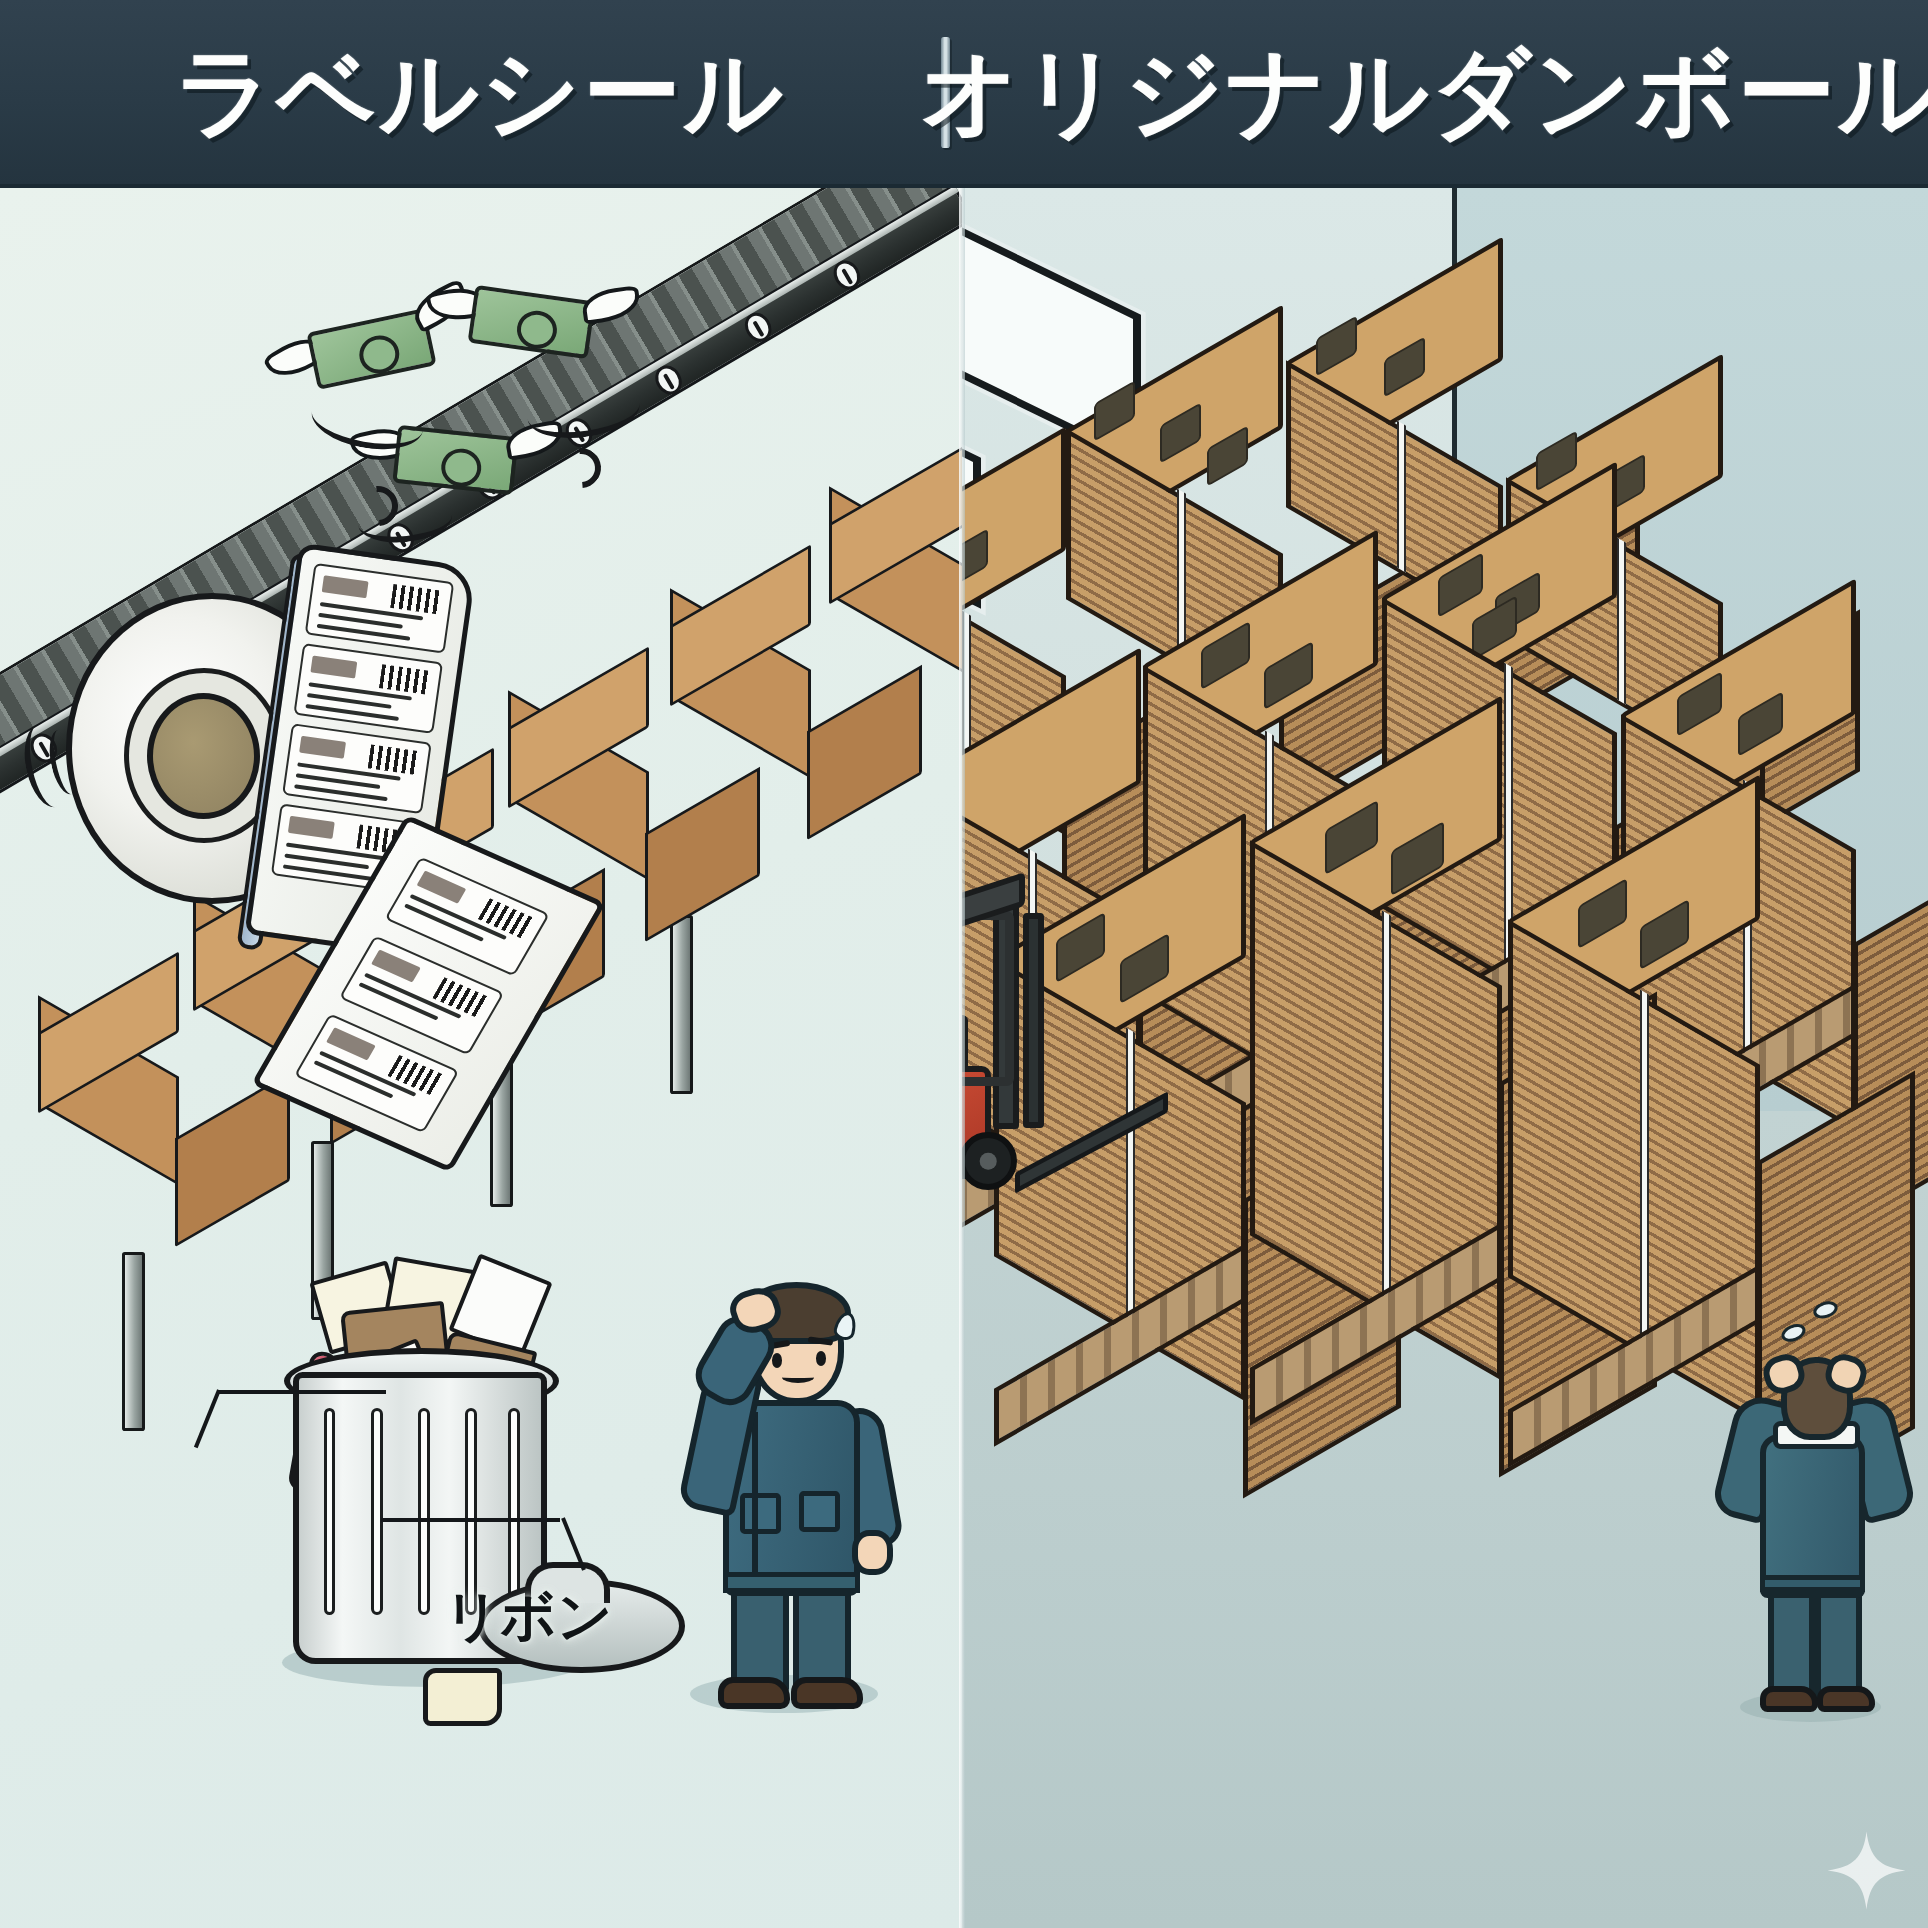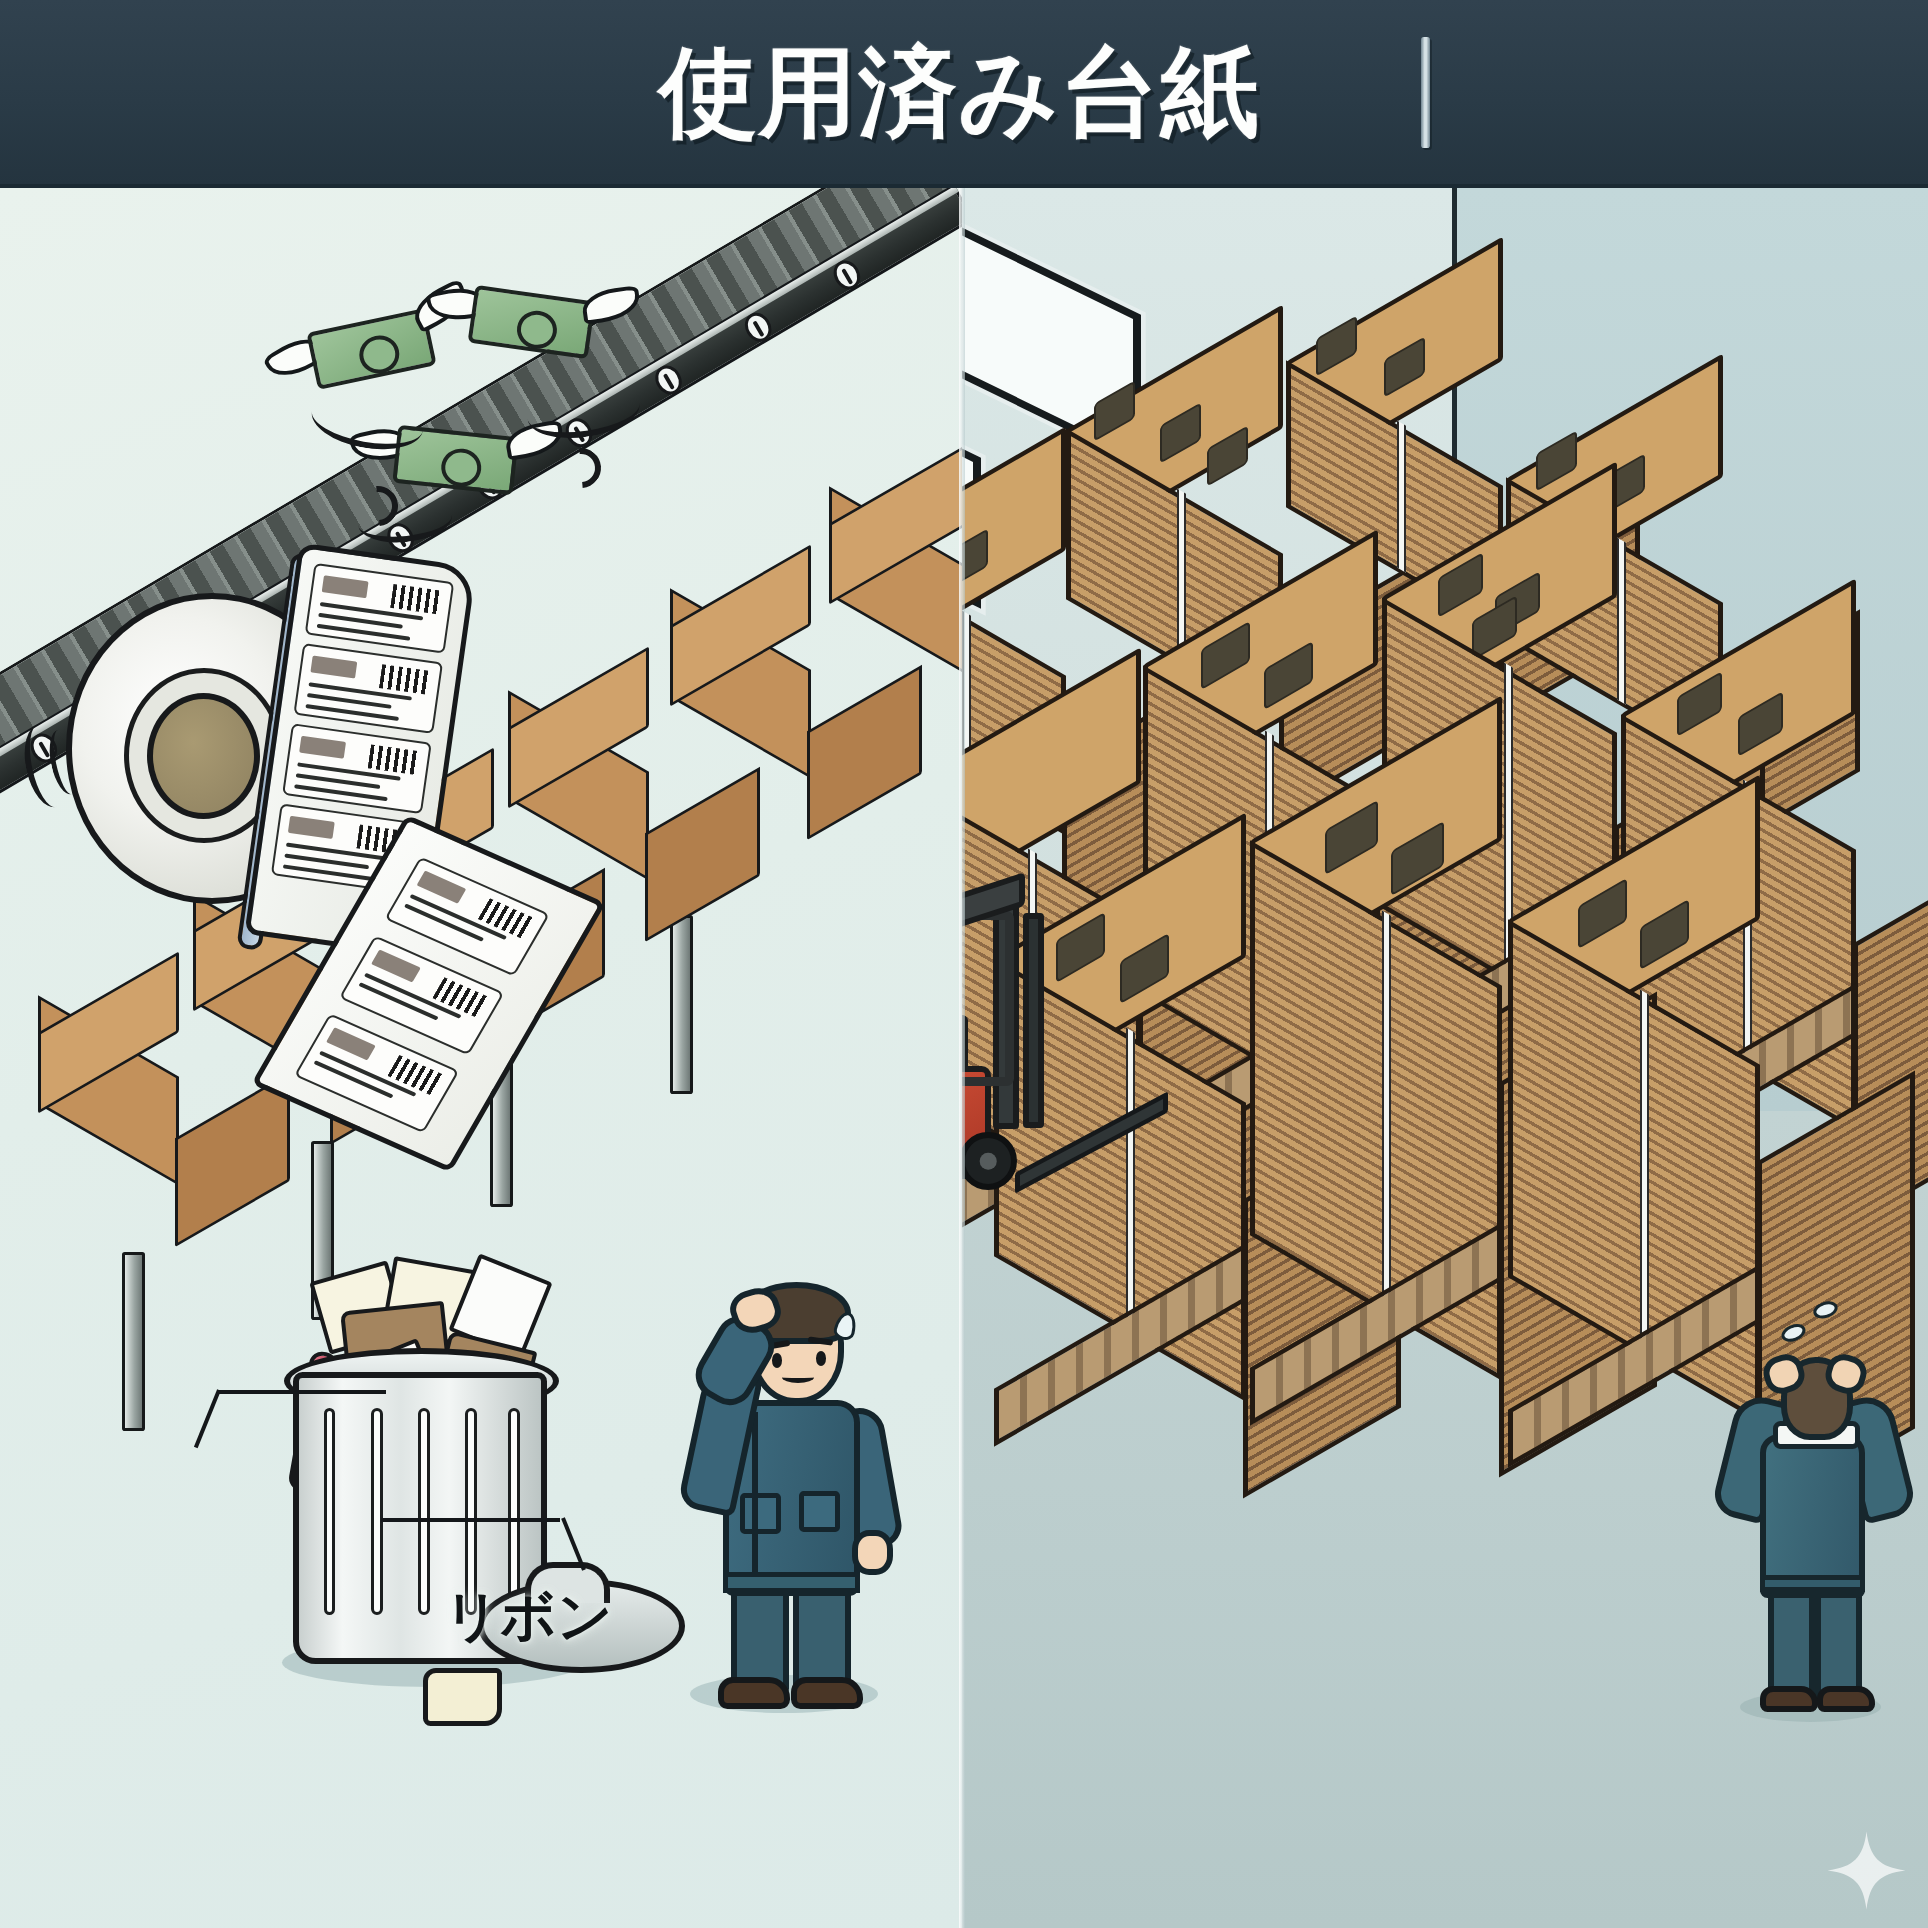--- a/index.html
+++ b/index.html
@@ -320,23 +320,26 @@
   
   #sparkle{position:absolute;right:21px;bottom:17px;width:81px;height:81px;opacity:.82;z-index:70;}
 </style>
 </head>
 <body>
 
 <div id="stage">
 
   <div id="header">
     <div id="hdr-left">
-      <span class="hdr-title">使用済み台紙</span>
+      <span class="hdr-title">ラベルシール</span>
     </div>
     <div id="hdr-divider"></div>
+    <div id="hdr-right">
+      <span class="hdr-title">オリジナルダンボール</span>
+    </div>
   </div>
 
   <div id="panel-left">
 
     <div class="conv-wrap">
       <div class="conv">
         <div class="conv-bed"></div>
         <div class="conv-rail"></div>
         <div class="conv-rail-hi"></div>
 

